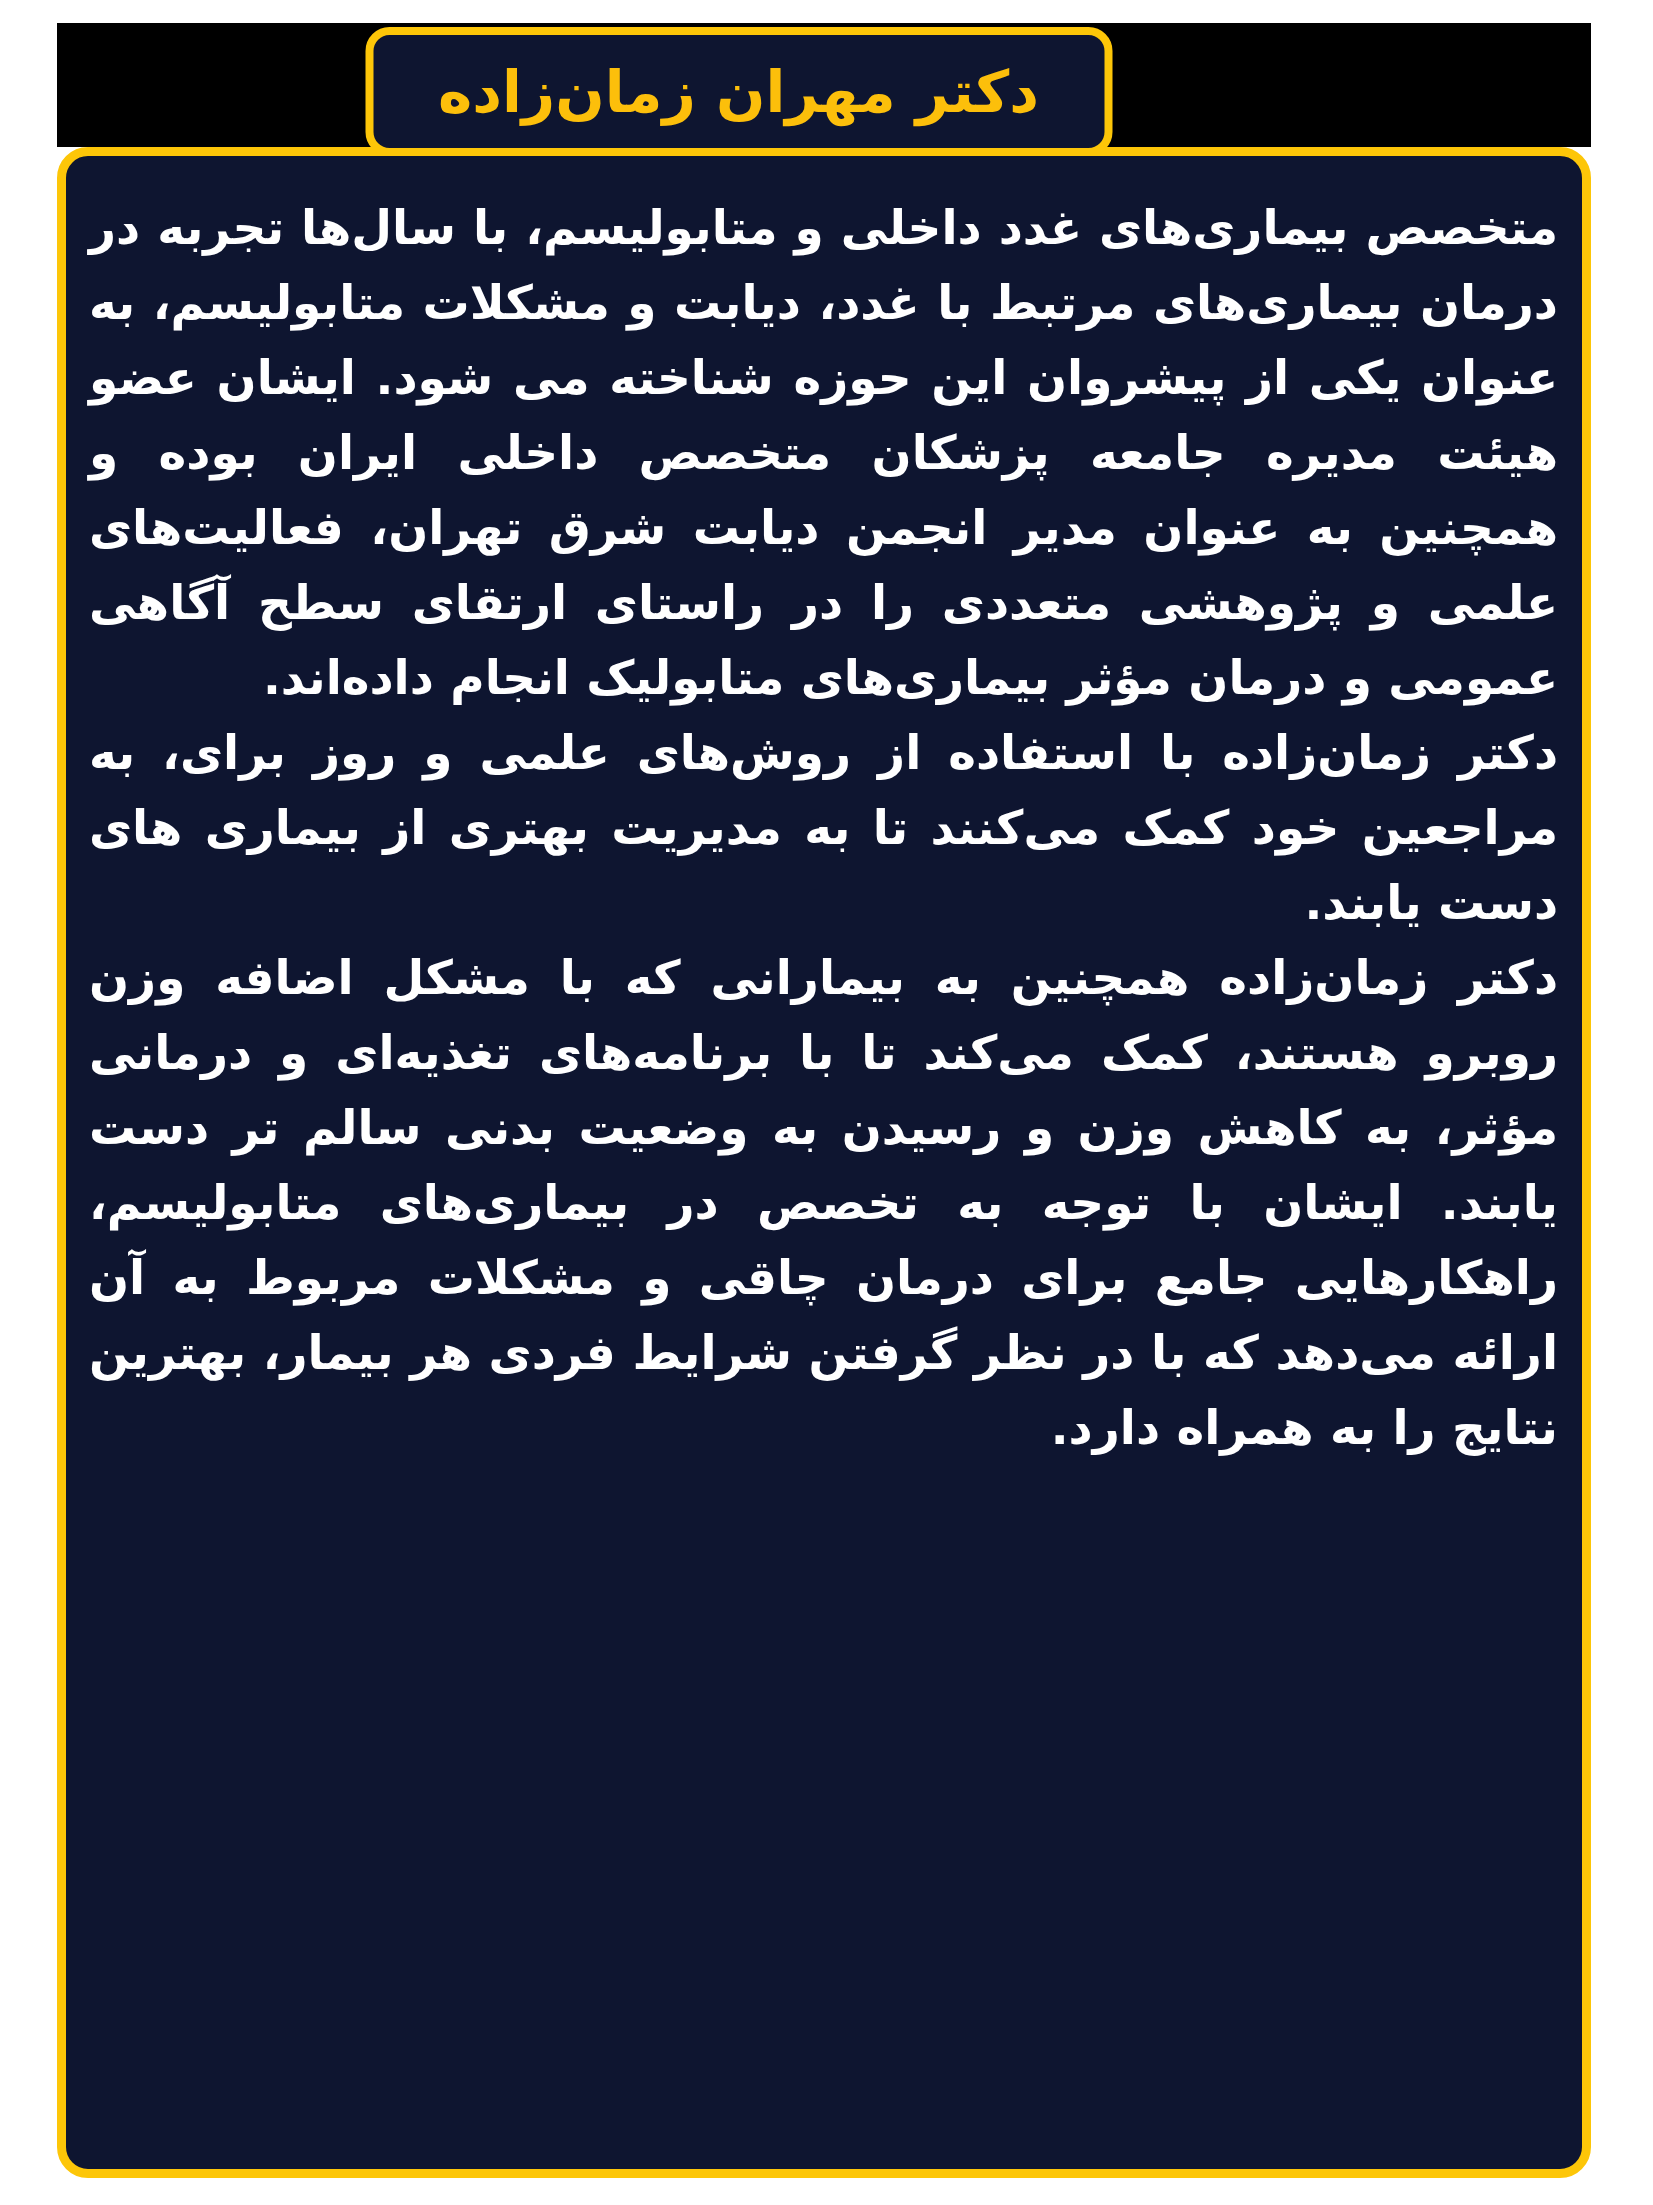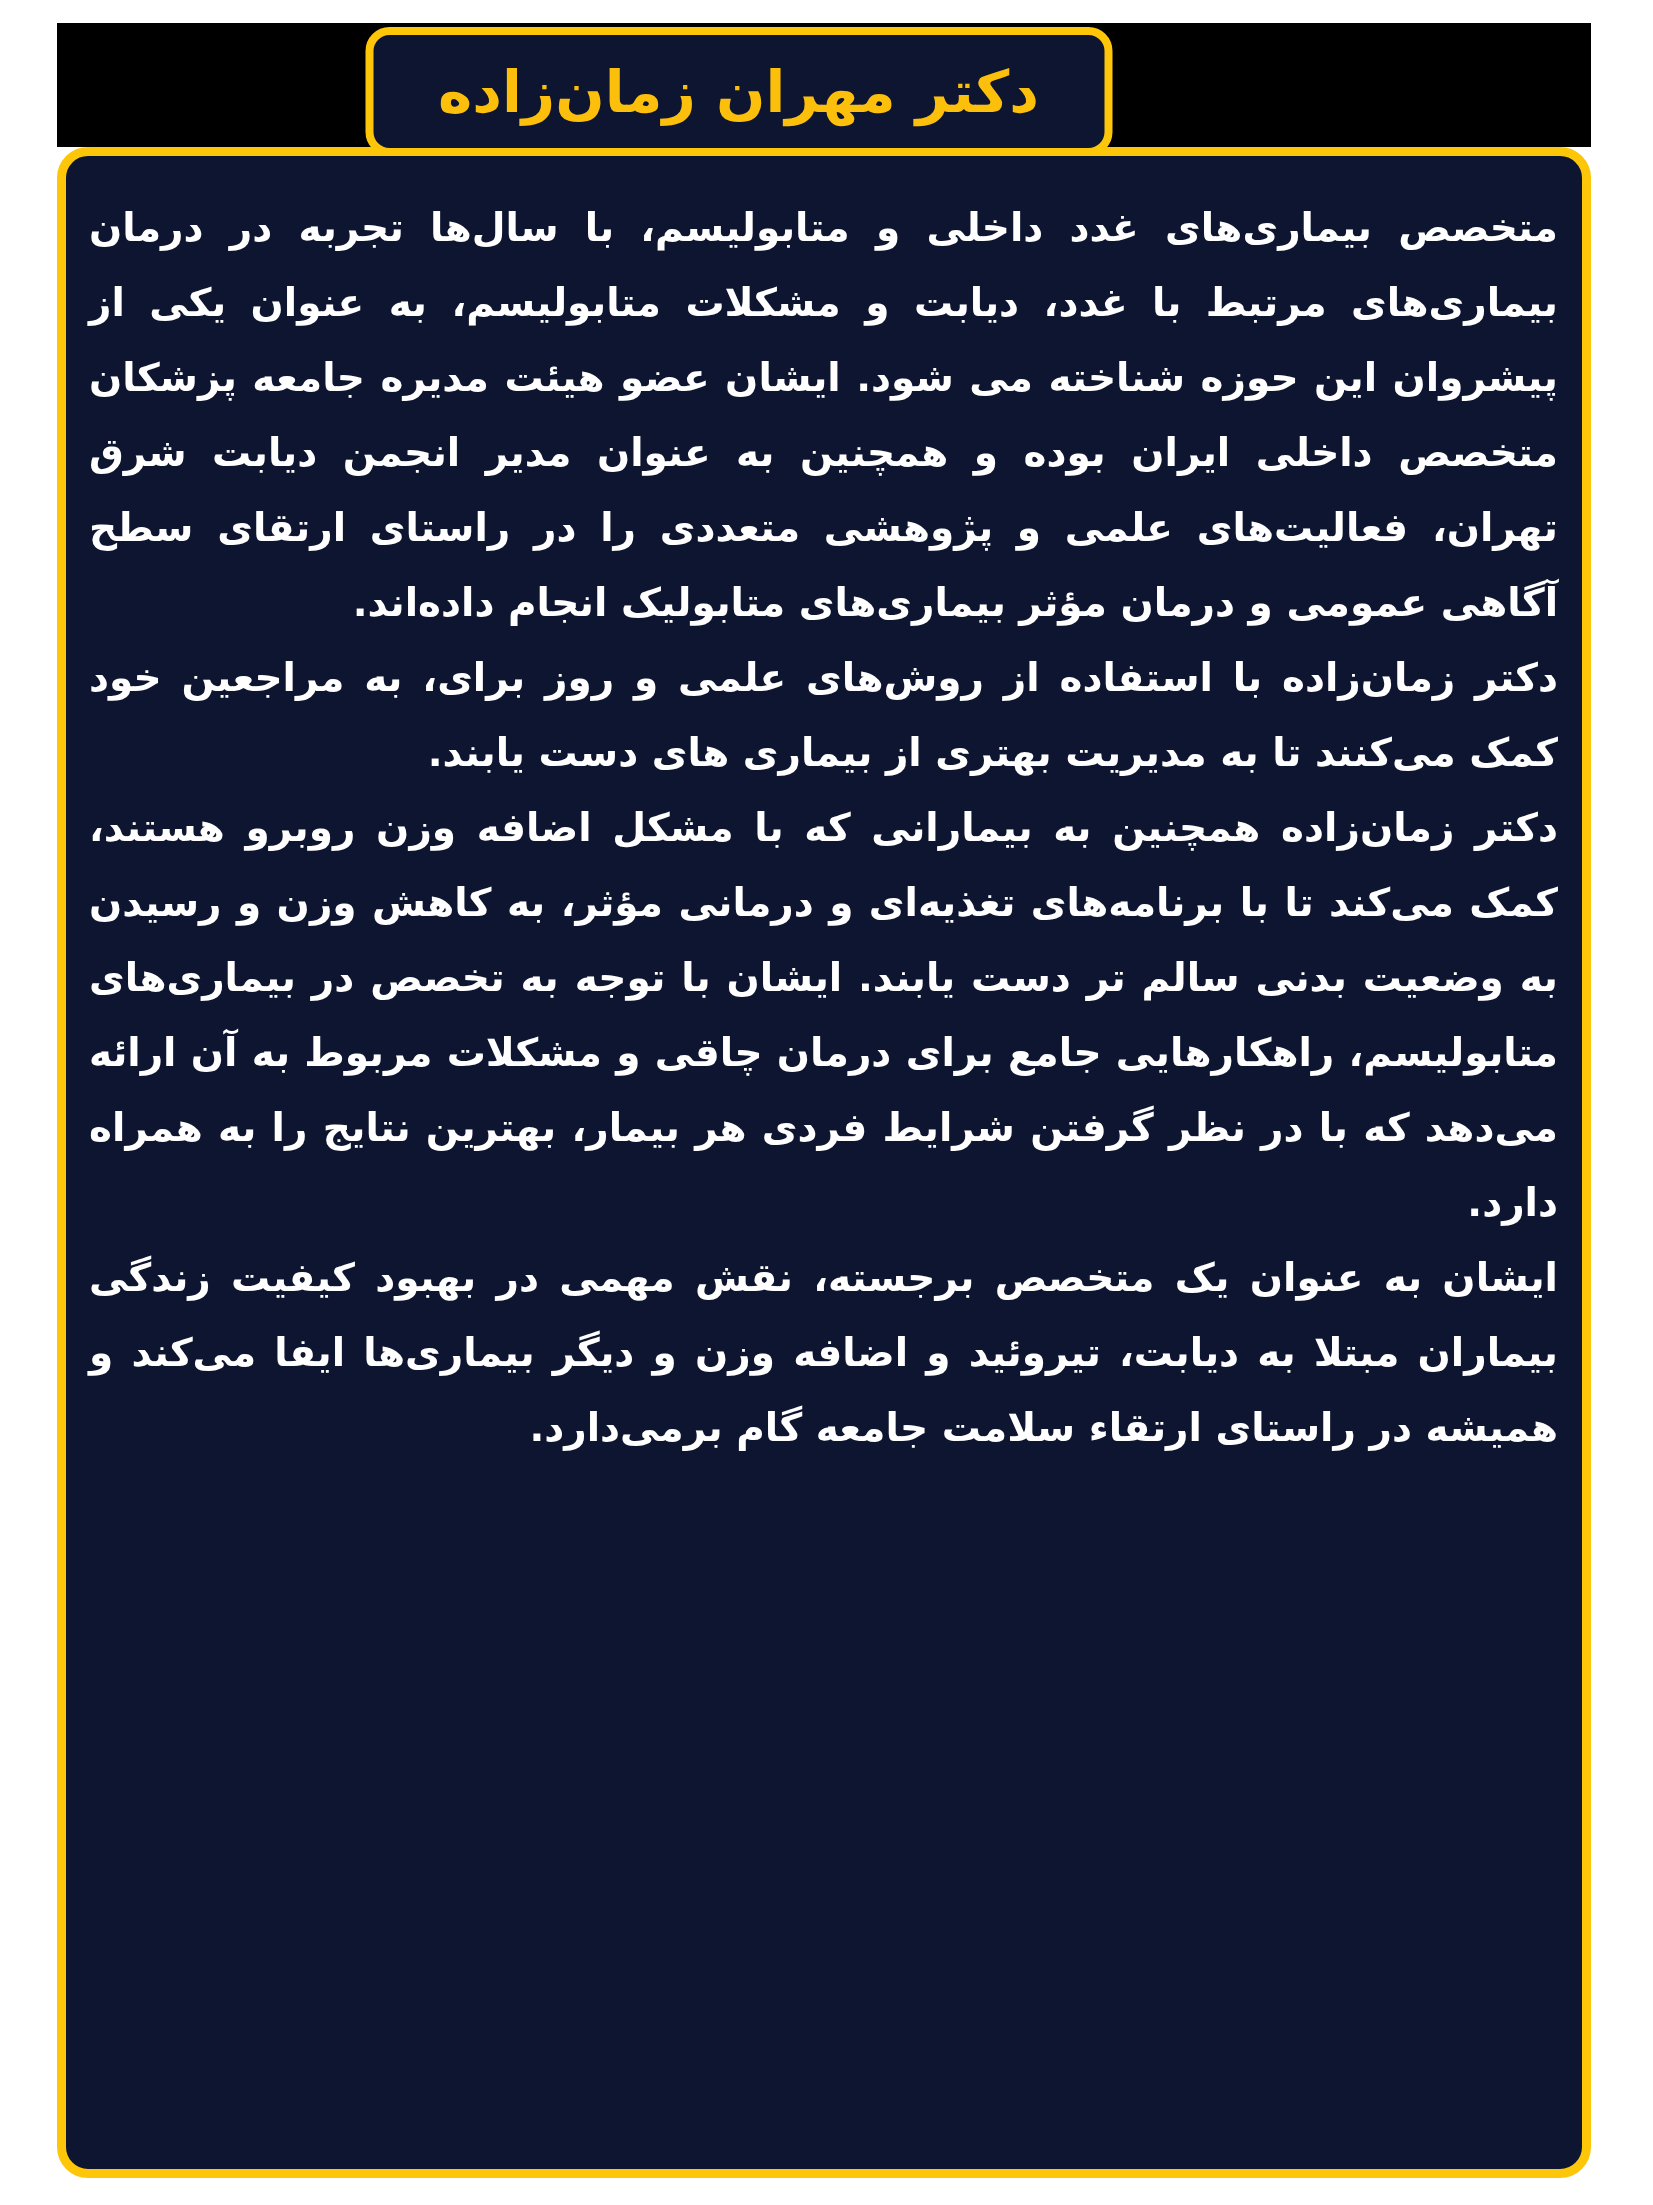--- a/index.html
+++ b/index.html
@@ -70,21 +70,21 @@
     position: absolute;
     left: 65px;
     top: 156px;
     width: 1517px;
     height: 2013px;
     box-sizing: border-box;
     padding: 34px 24px 0 24px;
     direction: rtl;
     text-align: justify;
     color: #ffffff;
-    font-size: 39px;
+    font-size: 47px;
     font-weight: bold;
     line-height: 75px;
     z-index: 2;
     overflow: hidden;
   }
   .bio-text p {
     margin: 0;
     padding: 0;
   }
 </style>
@@ -98,17 +98,16 @@
   <div class="title-box">
     <h1>دکتر مهران زمان‌زاده</h1>
   </div>
 
   <div class="main-panel"></div>
 
   <article class="bio-text">
     <p>متخصص بیماری‌های غدد داخلی و متابولیسم، با سال‌ها تجربه در درمان بیماری‌های مرتبط با غدد، دیابت و مشکلات متابولیسم، به عنوان یکی از پیشروان این حوزه شناخته می شود. ایشان عضو هیئت مدیره جامعه پزشکان متخصص داخلی ایران بوده و همچنین به عنوان مدیر انجمن دیابت شرق تهران، فعالیت‌های علمی و پژوهشی متعددی را در راستای ارتقای سطح آگاهی عمومی و درمان مؤثر بیماری‌های متابولیک انجام داده‌اند.</p>
     <p>دکتر زمان‌زاده با استفاده از روش‌های علمی و روز برای، به مراجعین خود کمک می‌کنند تا به مدیریت بهتری از بیماری های دست یابند.</p>
     <p>دکتر زمان‌زاده همچنین به بیمارانی که با مشکل اضافه وزن روبرو هستند، کمک می‌کند تا با برنامه‌های تغذیه‌ای و درمانی مؤثر، به کاهش وزن و رسیدن به وضعیت بدنی سالم تر دست یابند. ایشان با توجه به تخصص در بیماری‌های متابولیسم، راهکارهایی جامع برای درمان چاقی و مشکلات مربوط به آن ارائه می‌دهد که با در نظر گرفتن شرایط فردی هر بیمار، بهترین نتایج را به همراه دارد.</p>
-    <p>ایشان به عنوان یک متخصص برجسته، نقش مهمی در بهبود کیفیت زندگی بیماران مبتلا به دیابت، تیروئید و اضافه وزن و دیگر بیماری‌ها ایفا می‌کند و همیشه در راستای ارتقاء سلامت جامعه گام برمی‌دارد.</p>
   </article>
 
 </div>
 
 
 </body></html>

